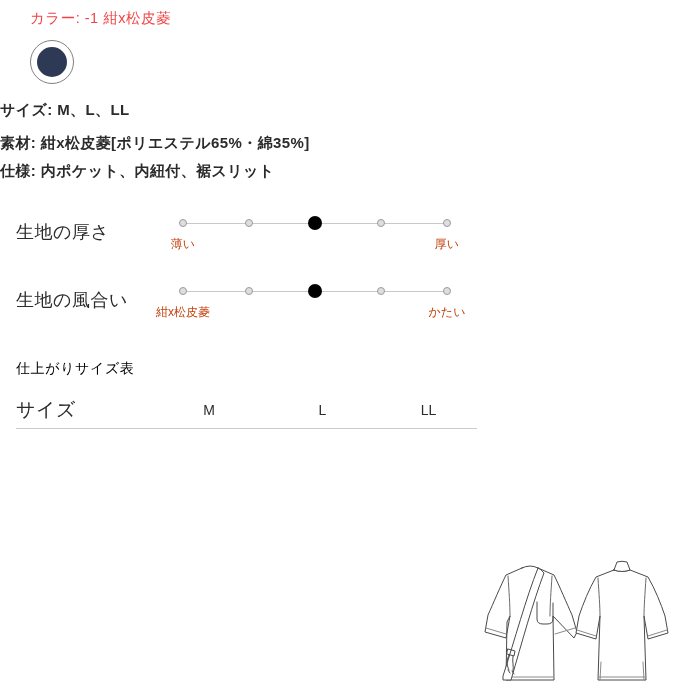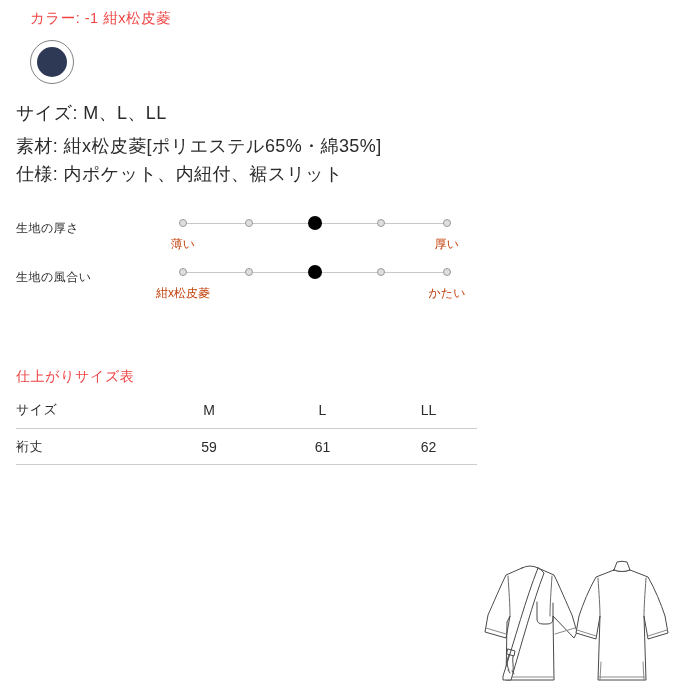--- a/index.html
+++ b/index.html
@@ -9,52 +9,52 @@
     color:#333333;position:relative;overflow:hidden;
   }
   .abs{position:absolute;}
   .color-line{left:30px;top:9px;font-size:14.5px;letter-spacing:.5px;color:#ef4444;}
   .swatch{
     left:30px;top:40px;width:42px;height:42px;border-radius:50%;
     border:1px solid #818181;background:#ffffff;
     display:flex;align-items:center;justify-content:center;cursor:pointer;
   }
   .swatch-inner{width:30px;height:30px;border-radius:50%;background:#2e3a55;}
-  .info-line{left:16px;font-size:18px;letter-spacing:.4px;color:#2b2b2b;white-space:pre;}
+  .info-line{left:0;font-size:15px;letter-spacing:.4px;color:#2b2b2b;white-space:pre;font-weight:bold;}
   .info-size{top:101px;}
   .info-material{top:134px;}
   .info-spec{top:162px;}
 
   .scale-row{left:0;width:700px;height:56px;}
   .scale-row.r0{top:205px;}
-  .scale-row.r1{top:254px;}
-  .scale-name{position:absolute;left:16px;top:15px;font-size:12px;letter-spacing:.5px;color:#2b2b2b;text-align:center;}
+  .scale-row.r1{top:273px;}
+  .scale-name{position:absolute;left:16px;top:15px;font-size:18px;letter-spacing:.5px;color:#2b2b2b;text-align:center;}
   .scale-track{position:absolute;left:183px;top:18px;width:264px;height:1px;background:#c8c8c8;}
   .scale-dots{position:absolute;left:183px;top:18px;width:264px;height:0;}
   .dot{
     position:absolute;top:0;width:8px;height:8px;border-radius:50%;
     background:#dedede;border:1px solid #9b9b9b;transform:translate(-50%,-50%);
     box-sizing:border-box;
   }
   .dot.active{width:14px;height:14px;background:#000000;border:none;}
   .scale-min,.scale-max{position:absolute;top:31px;font-size:12px;color:#c2410c;transform:translateX(-50%);white-space:nowrap;}
   .scale-min{left:183px;}
   .scale-max{left:447px;text-align:center;}
 
-  .table-title{left:16px;top:360px;font-size:14px;letter-spacing:.6px;color:#ef4444;margin-top:8px;}
+  .table-title{left:16px;top:360px;font-size:14px;letter-spacing:.6px;color:#000000;}
   .size-table{left:16px;top:391px;width:461px;}
   .trow{
     display:grid;grid-template-columns:137px 112px 115px 97px;
     align-items:center;height:35px;border-bottom:1px solid #cccccc;
   }
   .trow.head{height:37px;}
   .tcell{font-size:14px;color:#2b2b2b;}
   .tcell.label{text-align:left;font-size:13px;letter-spacing:.5px;}
   .tcell.val{text-align:center;}
-  .trow.head .tcell{font-size:13px;}
+  .trow.head .tcell{font-size:19px;}
   .trow.head .tcell.val{font-size:14px;}
 
   .sketch{left:475px;top:552px;}
   .sketch path,.sketch line{vector-effect:non-scaling-stroke;}
 </style>
 </head>
 <body>
 
 <div class="abs color-line">カラー: -1 紺x松皮菱</div>
 
@@ -97,26 +97,20 @@
 <div class="abs table-title">仕上がりサイズ表</div>
 
 <div class="abs size-table">
   <div class="trow head">
     <div class="tcell label">サイズ</div>
     <div class="tcell val">M</div>
     <div class="tcell val">L</div>
     <div class="tcell val">LL</div>
   </div>
   <div>
-      <div class="trow">
-        <div class="tcell label">裄丈</div>
-        <div class="tcell val">59</div>
-        <div class="tcell val">61</div>
-        <div class="tcell val">62</div>
-      </div>
     </div>
 </div>
 
 <svg class="abs sketch" width="205" height="145" viewBox="0 0 205 145">
   <g fill="#ffffff" stroke="#4a4a4a" stroke-width="1" stroke-linejoin="round" stroke-linecap="round">
 
     <path fill="none" d="M 47,16 C 50,30 52,42 56,54"></path>
 
     <path d="M 47,16 L 31,23 C 26,33 18,52 13,63 L 10,80 L 31,86 L 35,64 L 32,70 L 31,128 L 79,128 L 78,64 L 99,86 L 102,80 L 97,63 C 92,52 84,33 79,23 L 63,16 Q 55,12 47,16 Z"></path>
 

